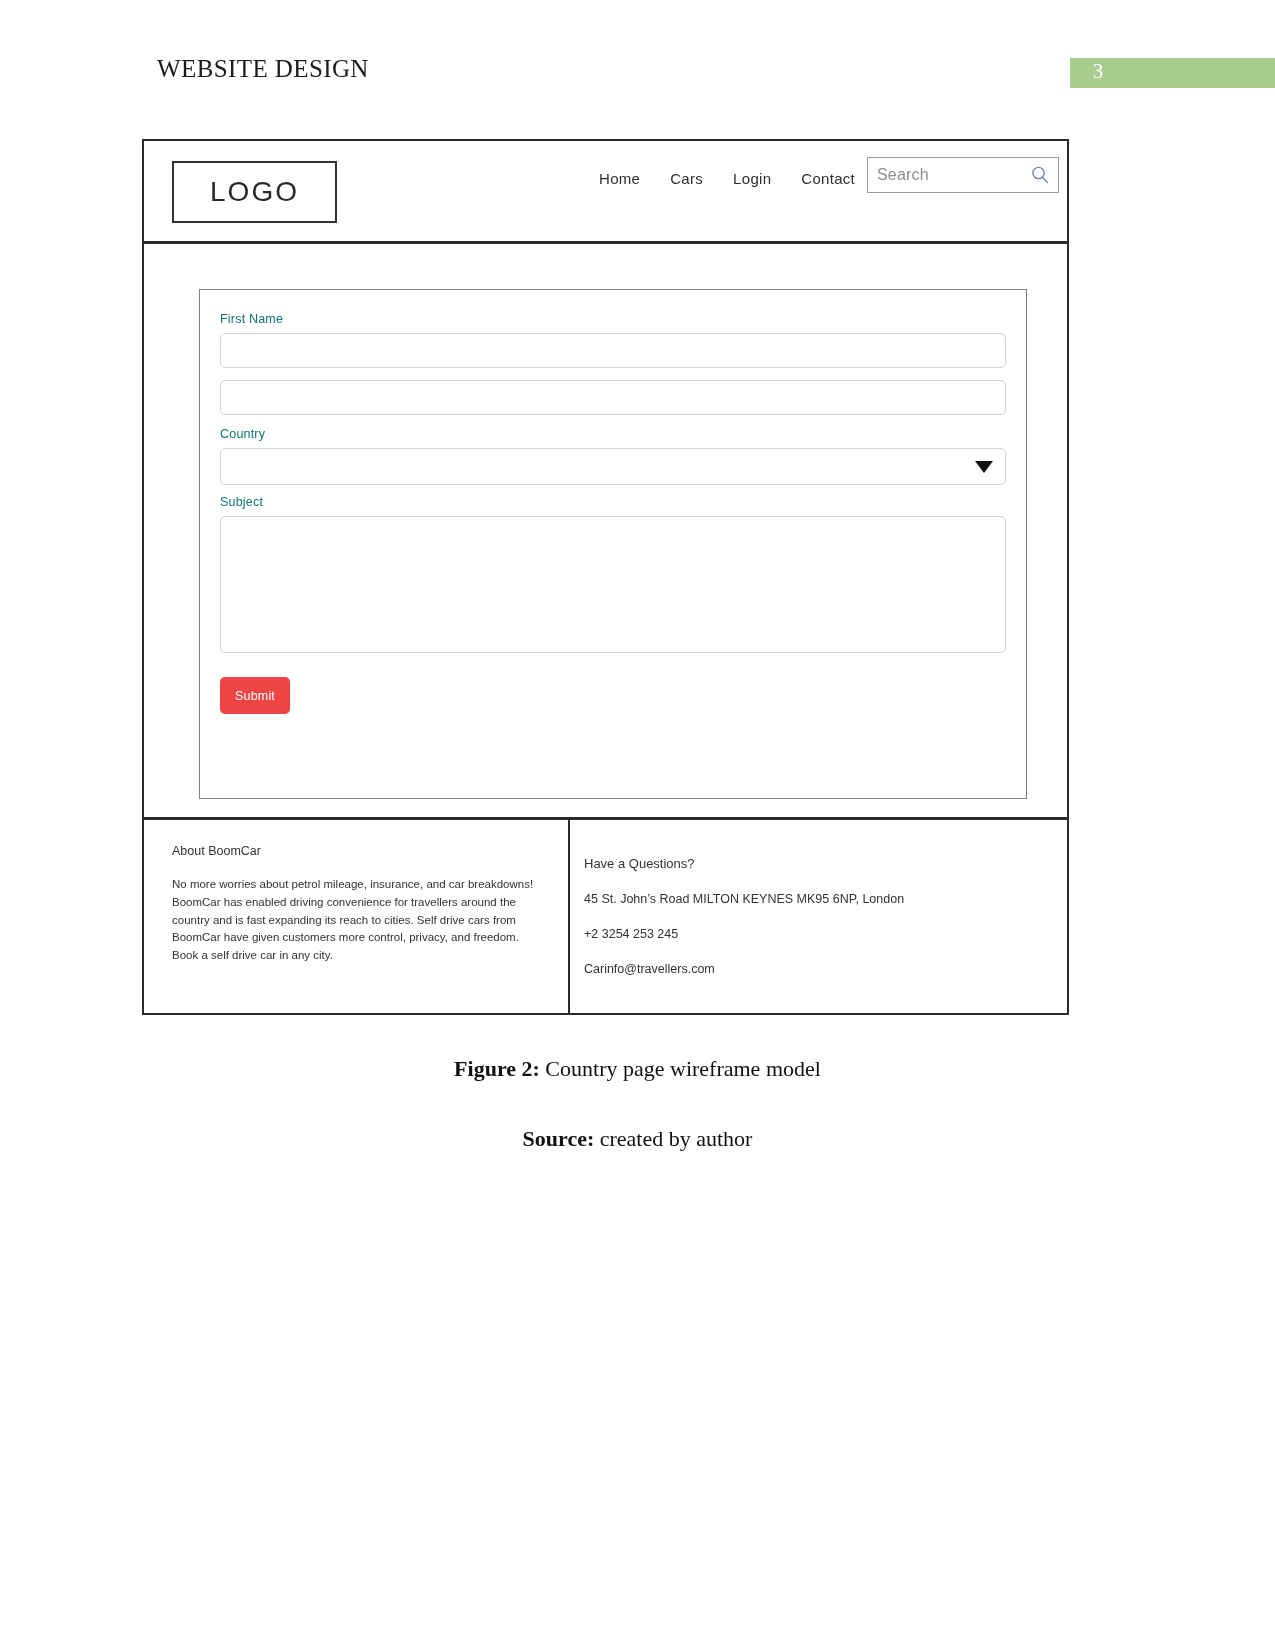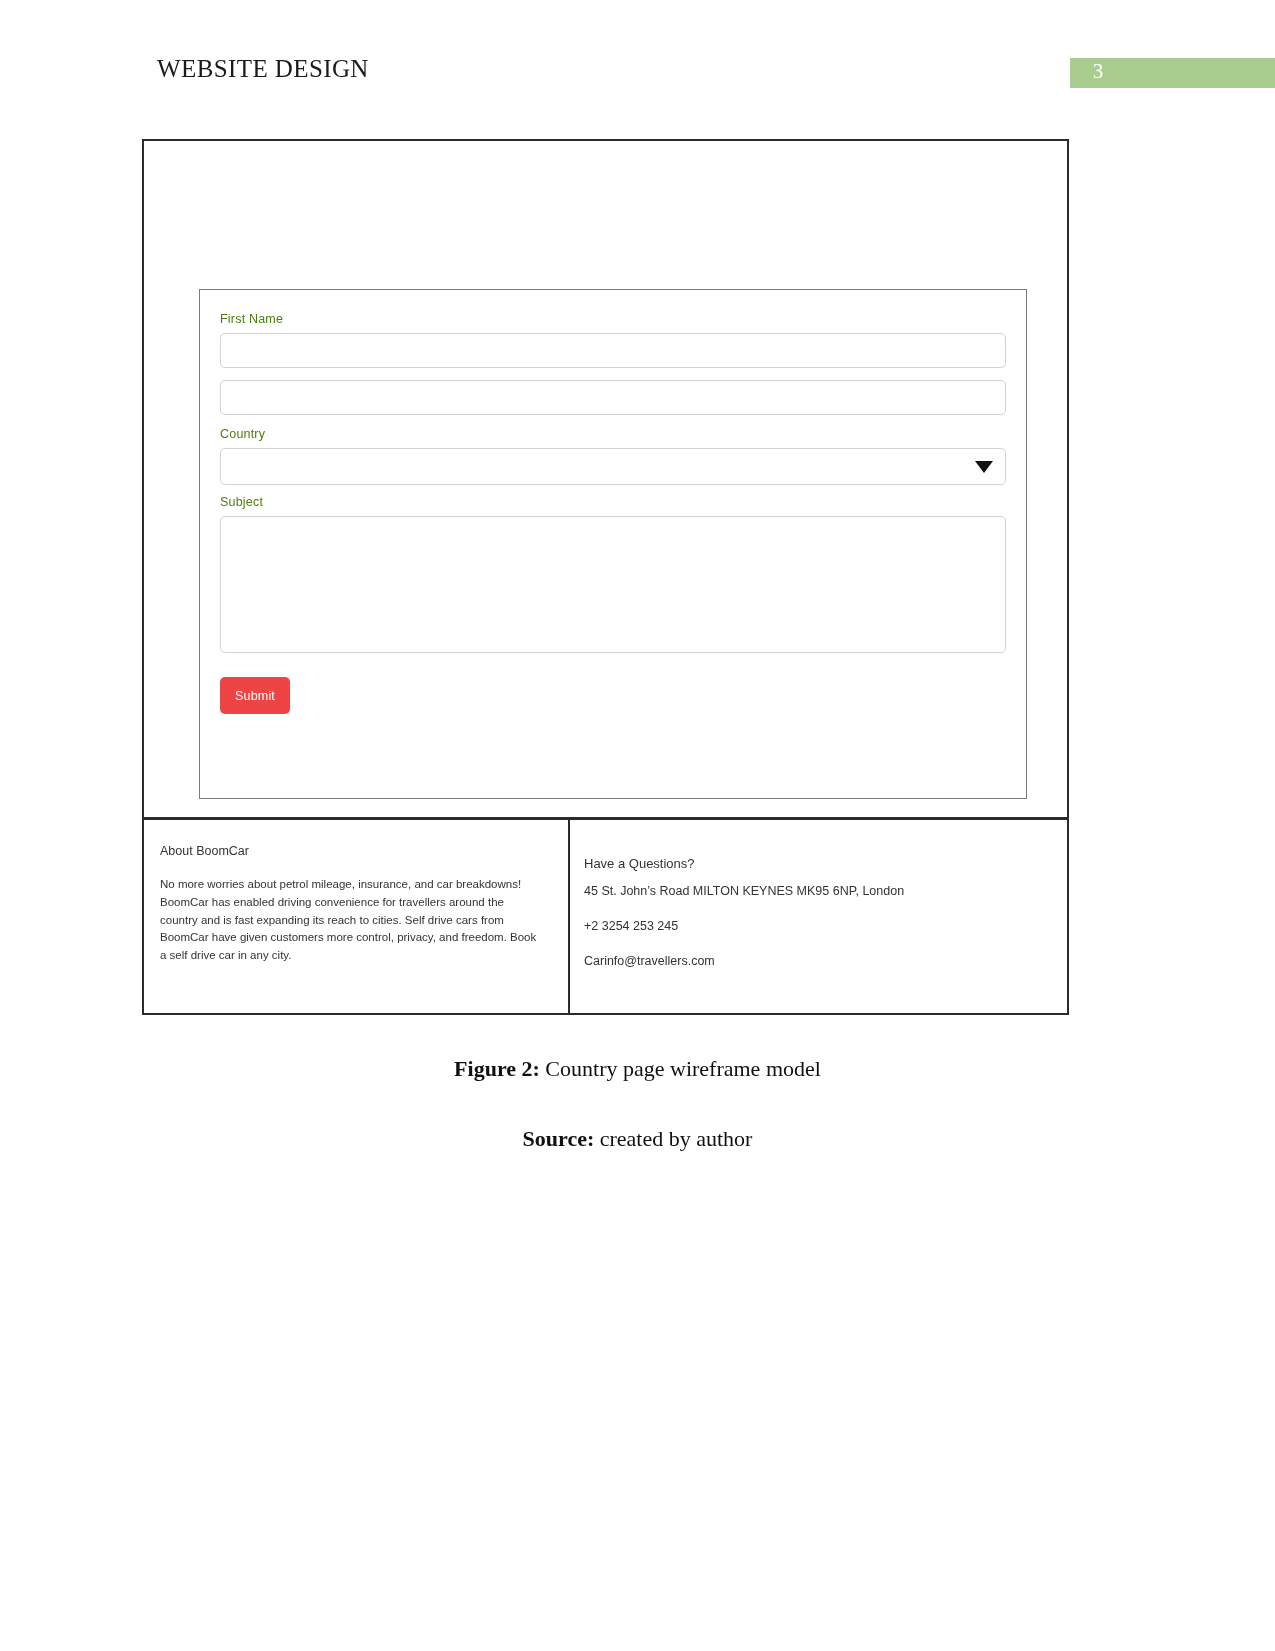--- a/index.html
+++ b/index.html
@@ -140,21 +140,21 @@
     top: 148px;
     width: 828px;
     height: 510px;
     border: 1px solid #7d7d7d;
     background: #ffffff;
     padding: 22px 20px 0 20px;
   }
   .field-label {
     font-family: "Liberation Sans", sans-serif;
     font-size: 12.5px;
-    color: #4d7c0f;
+    color: #0f766e;
     margin: 0 0 7px 0;
     letter-spacing: 0.2px;
   }
   .field-input {
     width: 786px;
     height: 35px;
     border: 1px solid #d2d2d2;
     border-radius: 5px;
     background: #ffffff;
     margin-bottom: 12px;
@@ -205,21 +205,21 @@
     left: 0;
     top: 676px;
     width: 100%;
     height: 198px;
     border-top: 3px solid #2b2b2b;
     display: flex;
   }
   .footer-left {
     width: 426px;
     border-right: 2px solid #2b2b2b;
-    padding: 24px 26px 0 16px;
+    padding: 24px 26px 0 28px;
   }
   .footer-right {
     flex: 1;
     padding: 36px 0 0 14px;
   }
   .footer-heading {
     font-family: "Liberation Sans", sans-serif;
     font-size: 12.5px;
     color: #333333;
     margin: 0 0 18px 0;
@@ -229,21 +229,21 @@
     font-size: 11.5px;
     line-height: 1.55;
     color: #333333;
     margin: 0;
     max-width: 385px;
   }
   .footer-heading-r {
     font-family: "Liberation Sans", sans-serif;
     font-size: 13px;
     color: #333333;
-    margin: 0 0 13px 0;
+    margin: 0 0 21px 0;
   }
   .footer-line {
     font-family: "Liberation Sans", sans-serif;
     font-size: 12.5px;
     color: #333333;
     margin: 0 0 21px 0;
   }
 
   
   .caption {
@@ -272,20 +272,43 @@
 <body>
 
 <div class="doc-header">
   <div class="doc-title">WEBSITE DESIGN</div>
   <div class="page-number-box"></div>
   <div class="page-number-text">3</div>
 </div>
 
 <div class="wireframe">
 
+  <div class="wf-nav">
+
+    <div class="logo-box">
+      <span class="logo-text">LOGO</span>
+    </div>
+
+    <div class="nav-links">
+      <span class="nav-link">Home</span>
+      <span class="nav-link">Cars</span>
+      <span class="nav-link">Login</span>
+      <span class="nav-link">Contact</span>
+    </div>
+
+    <div class="search-wrap">
+      <span class="search-placeholder">Search</span>
+      <span class="search-icon">
+        <svg width="20" height="20" viewBox="0 0 20 20" aria-hidden="true">
+          <circle cx="8.5" cy="8" r="5.6" fill="none" stroke="#6f86a8" stroke-width="1.4"></circle>
+          <line x1="12.6" y1="12.3" x2="17.4" y2="17.6" stroke="#6f86a8" stroke-width="1.4" stroke-linecap="round"></line>
+        </svg>
+      </span>
+    </div>
+  </div>
 
   <div class="form-card">
 
     <div class="field-label">First Name</div>
     <div class="field-input"></div>
 
     <div class="field-input"></div>
 
     <div class="field-label">Country</div>
     <div class="field-select">

